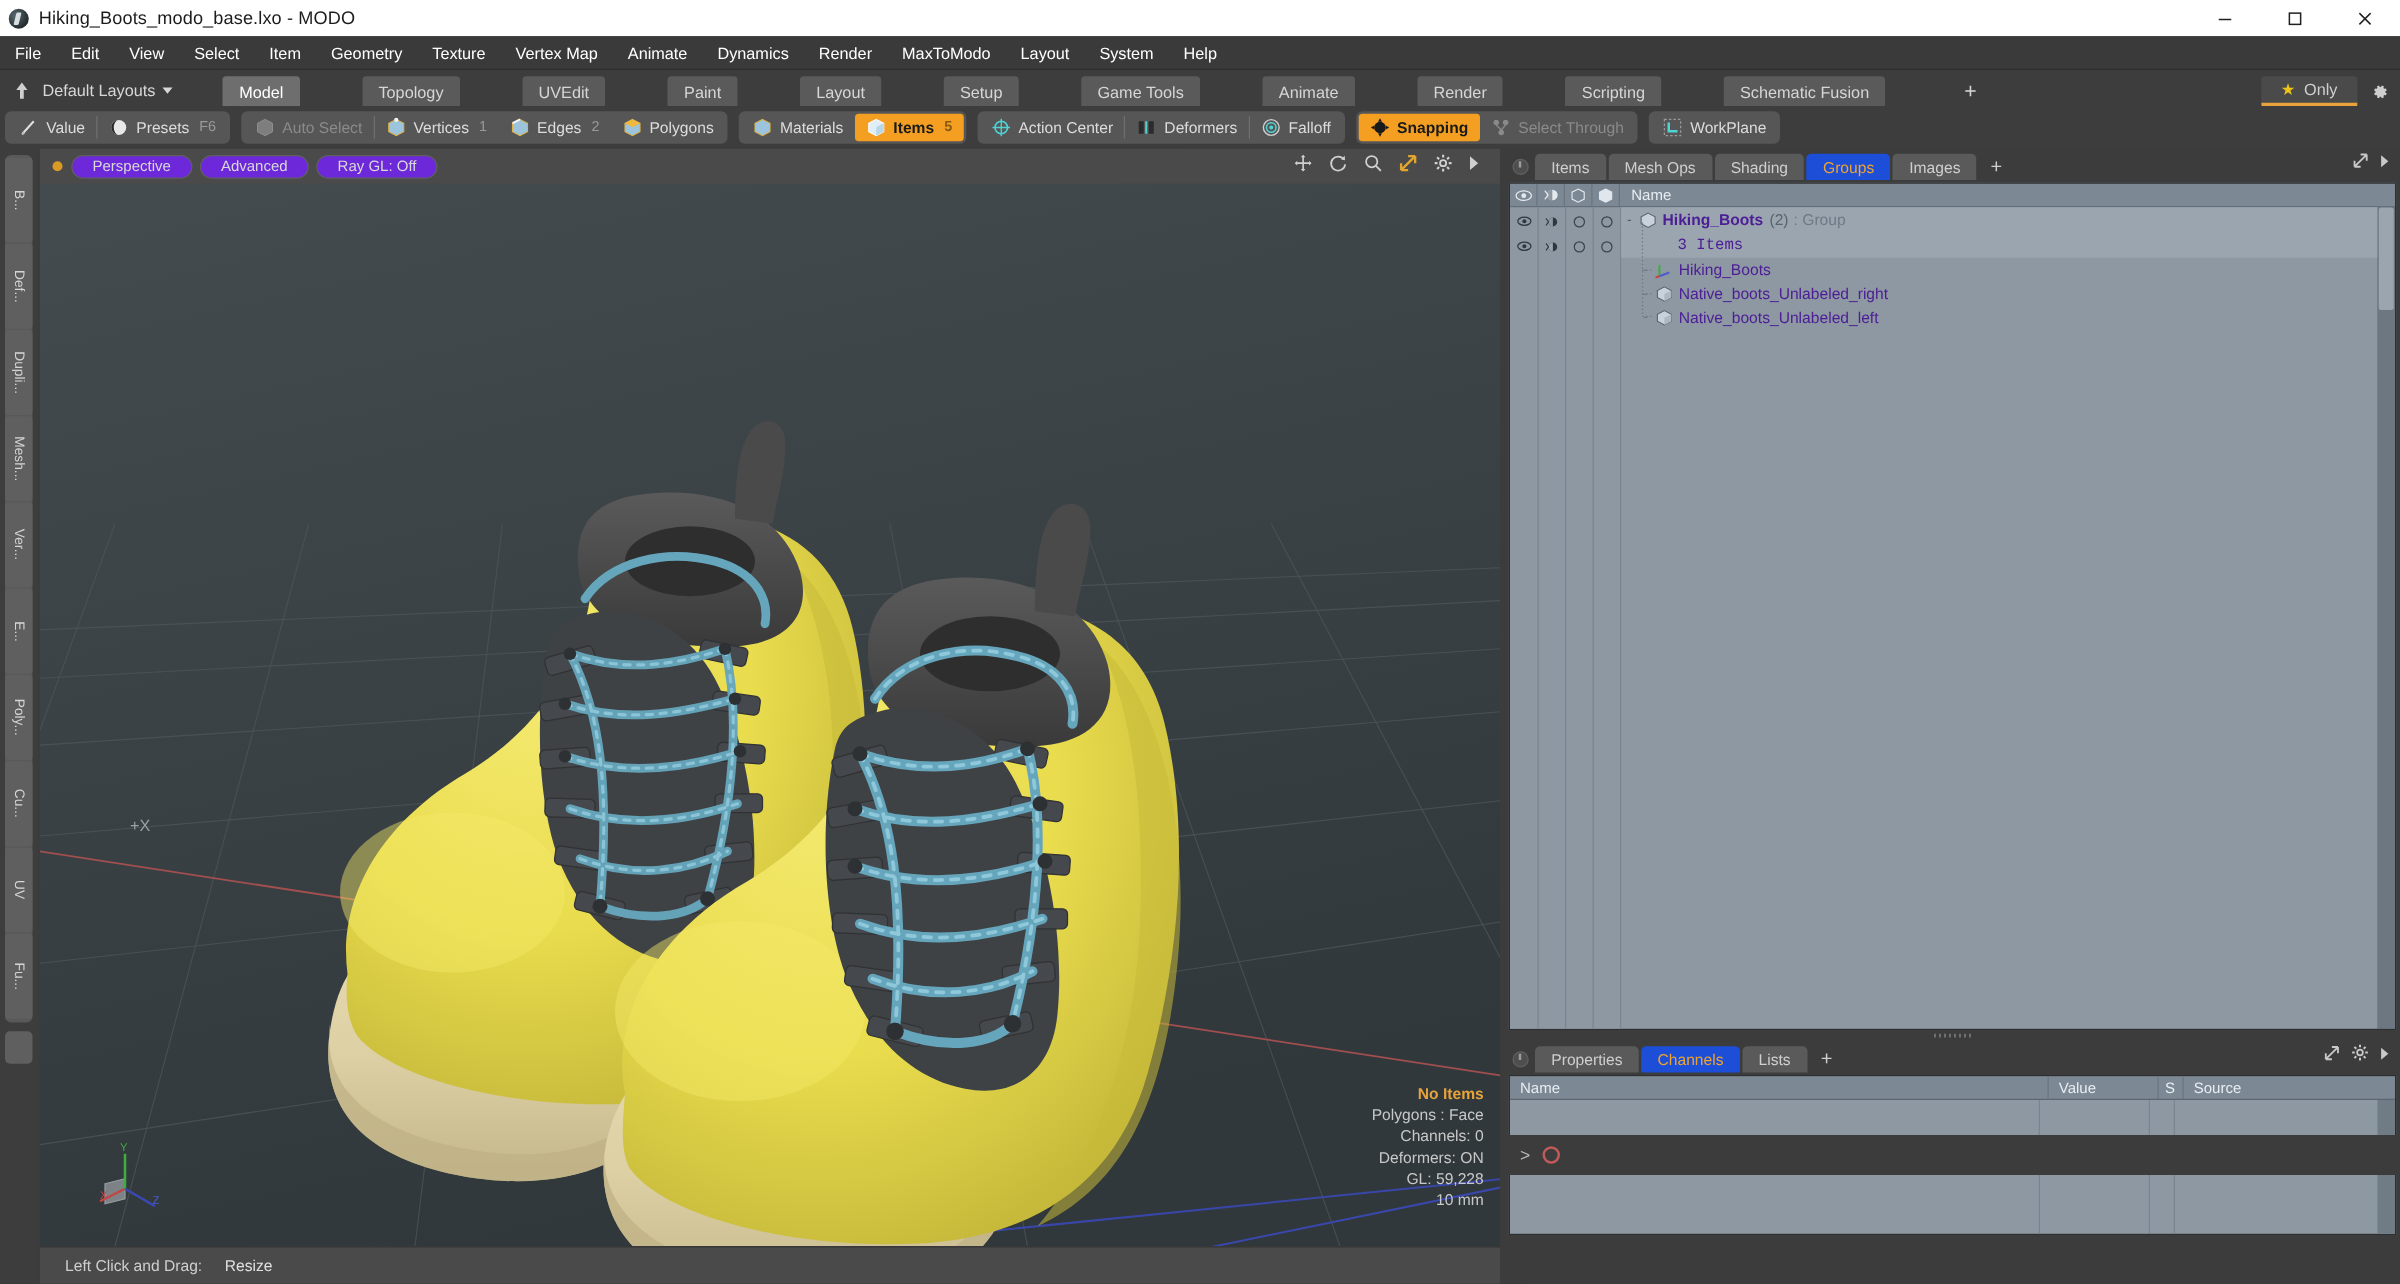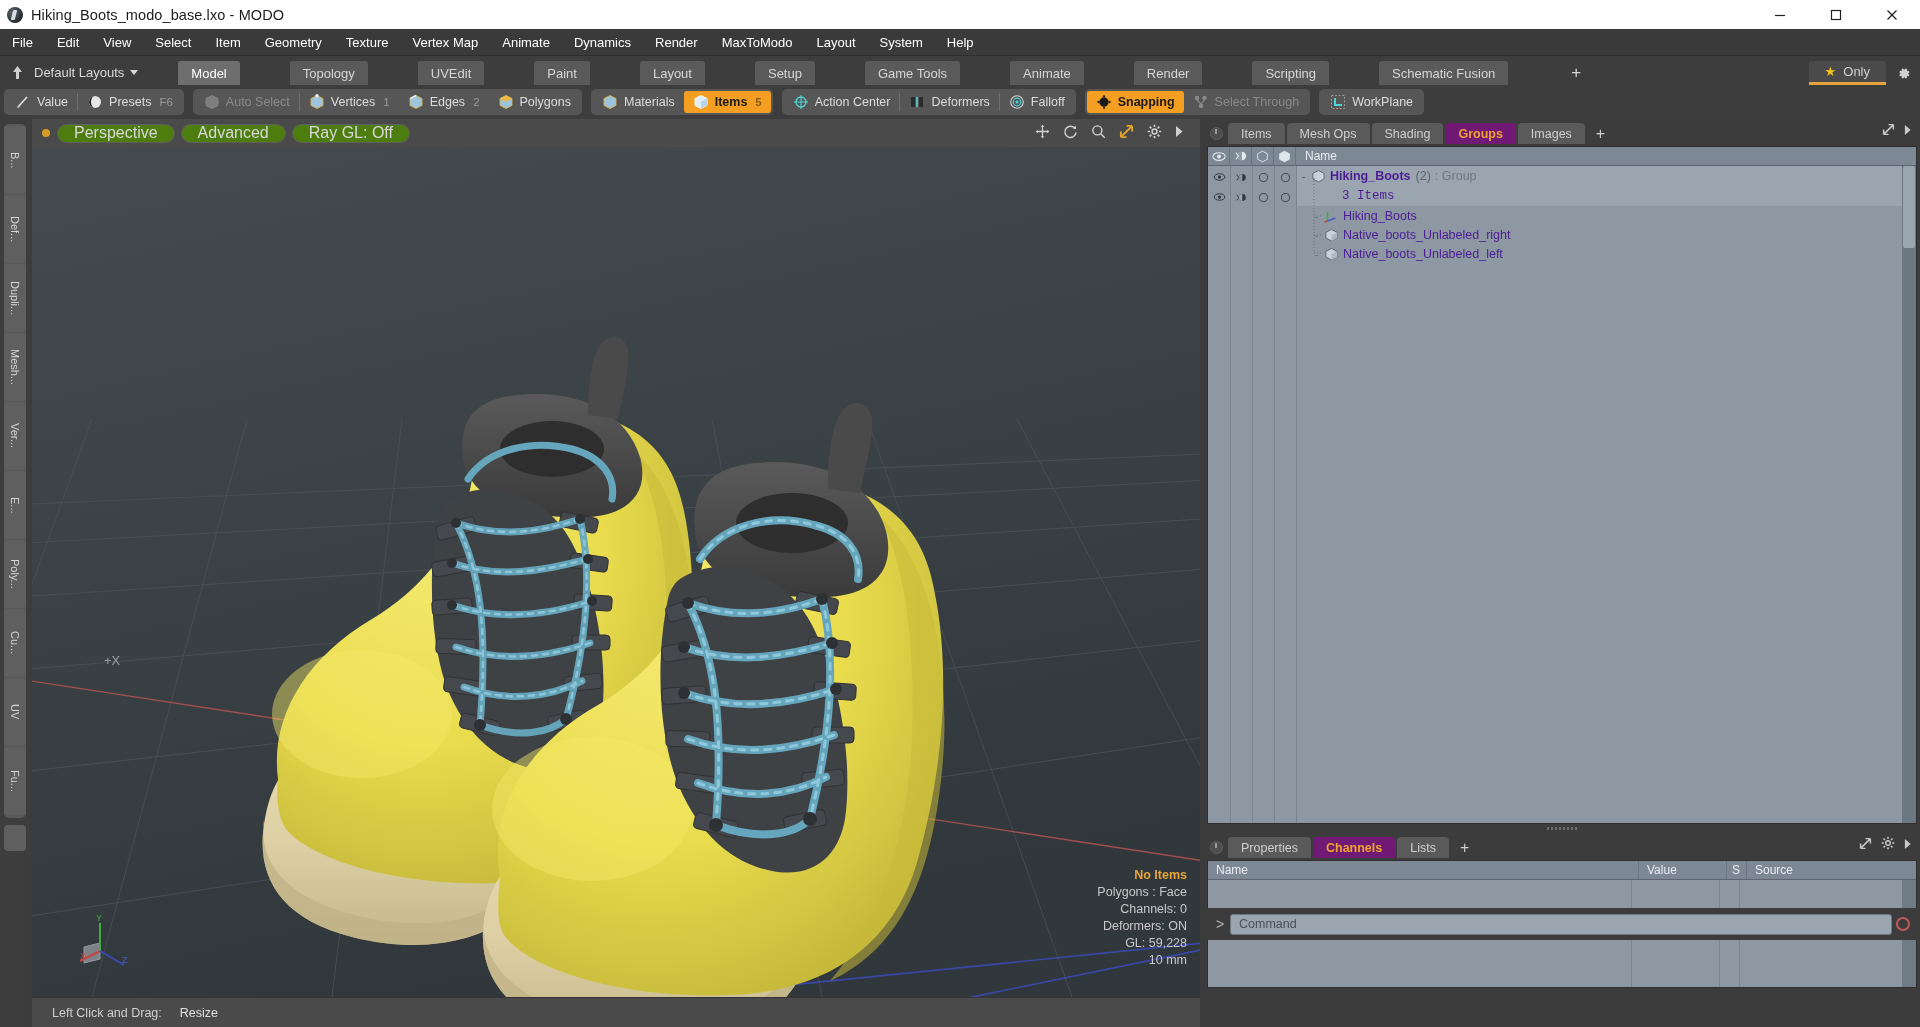--- a/index.html
+++ b/index.html
@@ -140,22 +140,22 @@
   #vp-grid { position: absolute; inset: 0; }
 
   .vp-header {
     position: absolute; left: 0; top: 0; width: 100%; height: 28px;
     background: #4a4a4a; display: flex; align-items: center; padding: 0 6px;
     z-index: 5;
   }
   .vp-dot { width: 8px; height: 8px; border-radius: 50%; background: #d99b27; margin: 0 7px 0 4px; flex: none; }
   .vp-pill {
     height: 19px; padding: 0 16px; border-radius: 10px;
-    border: 1px solid #5f5f5f; background: #4d7c0f; color: #d8d8d8;
-    font-size: 16px; display: flex; align-items: center; margin-right: 6px; white-space: nowrap;
+    border: 1px solid #5f5f5f; background: #6d28d9; color: #d8d8d8;
+    font-size: 12px; display: flex; align-items: center; margin-right: 6px; white-space: nowrap;
   }
   .vp-hdr-right { margin-left: auto; display: flex; align-items: center; gap: 13px; padding-right: 10px; color: #d0d0d0; }
 
   .vp-info {
     position: absolute; right: 13px; bottom: 28px; text-align: right;
     font-size: 12.5px; color: #c8c8c8; line-height: 17px; z-index: 4;
   }
   .vp-info .hl { color: #e6a33a; font-weight: bold; margin-top: 36px; }
 
   .vp-axis-widget { position: absolute; left: 46px; bottom: 28px; width: 62px; height: 62px; z-index: 4; }
@@ -180,21 +180,21 @@
     width: 13px; height: 13px; border-radius: 50%; background: #4e4e4e;
     border: 1px solid #606060; margin: 0 5px 4px 2px; flex: none; position: relative;
   }
   .pt-knob::after { content: ""; position: absolute; left: 4px; top: 1px; width: 2px; height: 5px; background: #9b9b9b; }
   .ptab {
     font-size: 12.5px; color: #cfcfcf; background: #5a5a5a; height: 21px;
     padding: 0 13px; display: flex; align-items: center;
     border-top-left-radius: 4px; border-top-right-radius: 4px; margin-right: 2px;
     white-space: nowrap;
   }
-  .ptab.active { background: #701a75; color: #f0a32e; font-weight: bold; }
+  .ptab.active { background: #1d4ed8; color: #f0a32e; font-weight: normal; }
   .ptab.plus { background: transparent; font-size: 16px; padding: 0 9px; }
   .ptab-right { margin-left: auto; display: flex; align-items: center; gap: 9px; padding: 0 8px 4px 0; color: #c9c9c9; }
 
   .grp-toolbar {
     height: 22px; background: #3c3c3c; display: flex; align-items: center; padding-left: 5px;
   }
   .grp-btn {
     height: 18px; padding: 0 11px; font-size: 12px; color: #d5d5d5;
     background: #585858; border-radius: 3px; display: flex; align-items: center;
   }
@@ -979,17 +979,16 @@
         <div class="chan-col" style="right:176px"></div>
         <div class="chan-right-strip"></div>
       </div>
     </div>
   </div>
 
 </div>
 
 <div id="cmdbar">
   <div class="cmd-prompt">&gt;</div>
-  <input class="cmd-input" type="text" placeholder="Command" style="">
   <div class="cmd-rec">
     <div class="rec-dot"></div>
   </div>
 </div>
 
 </body></html>

